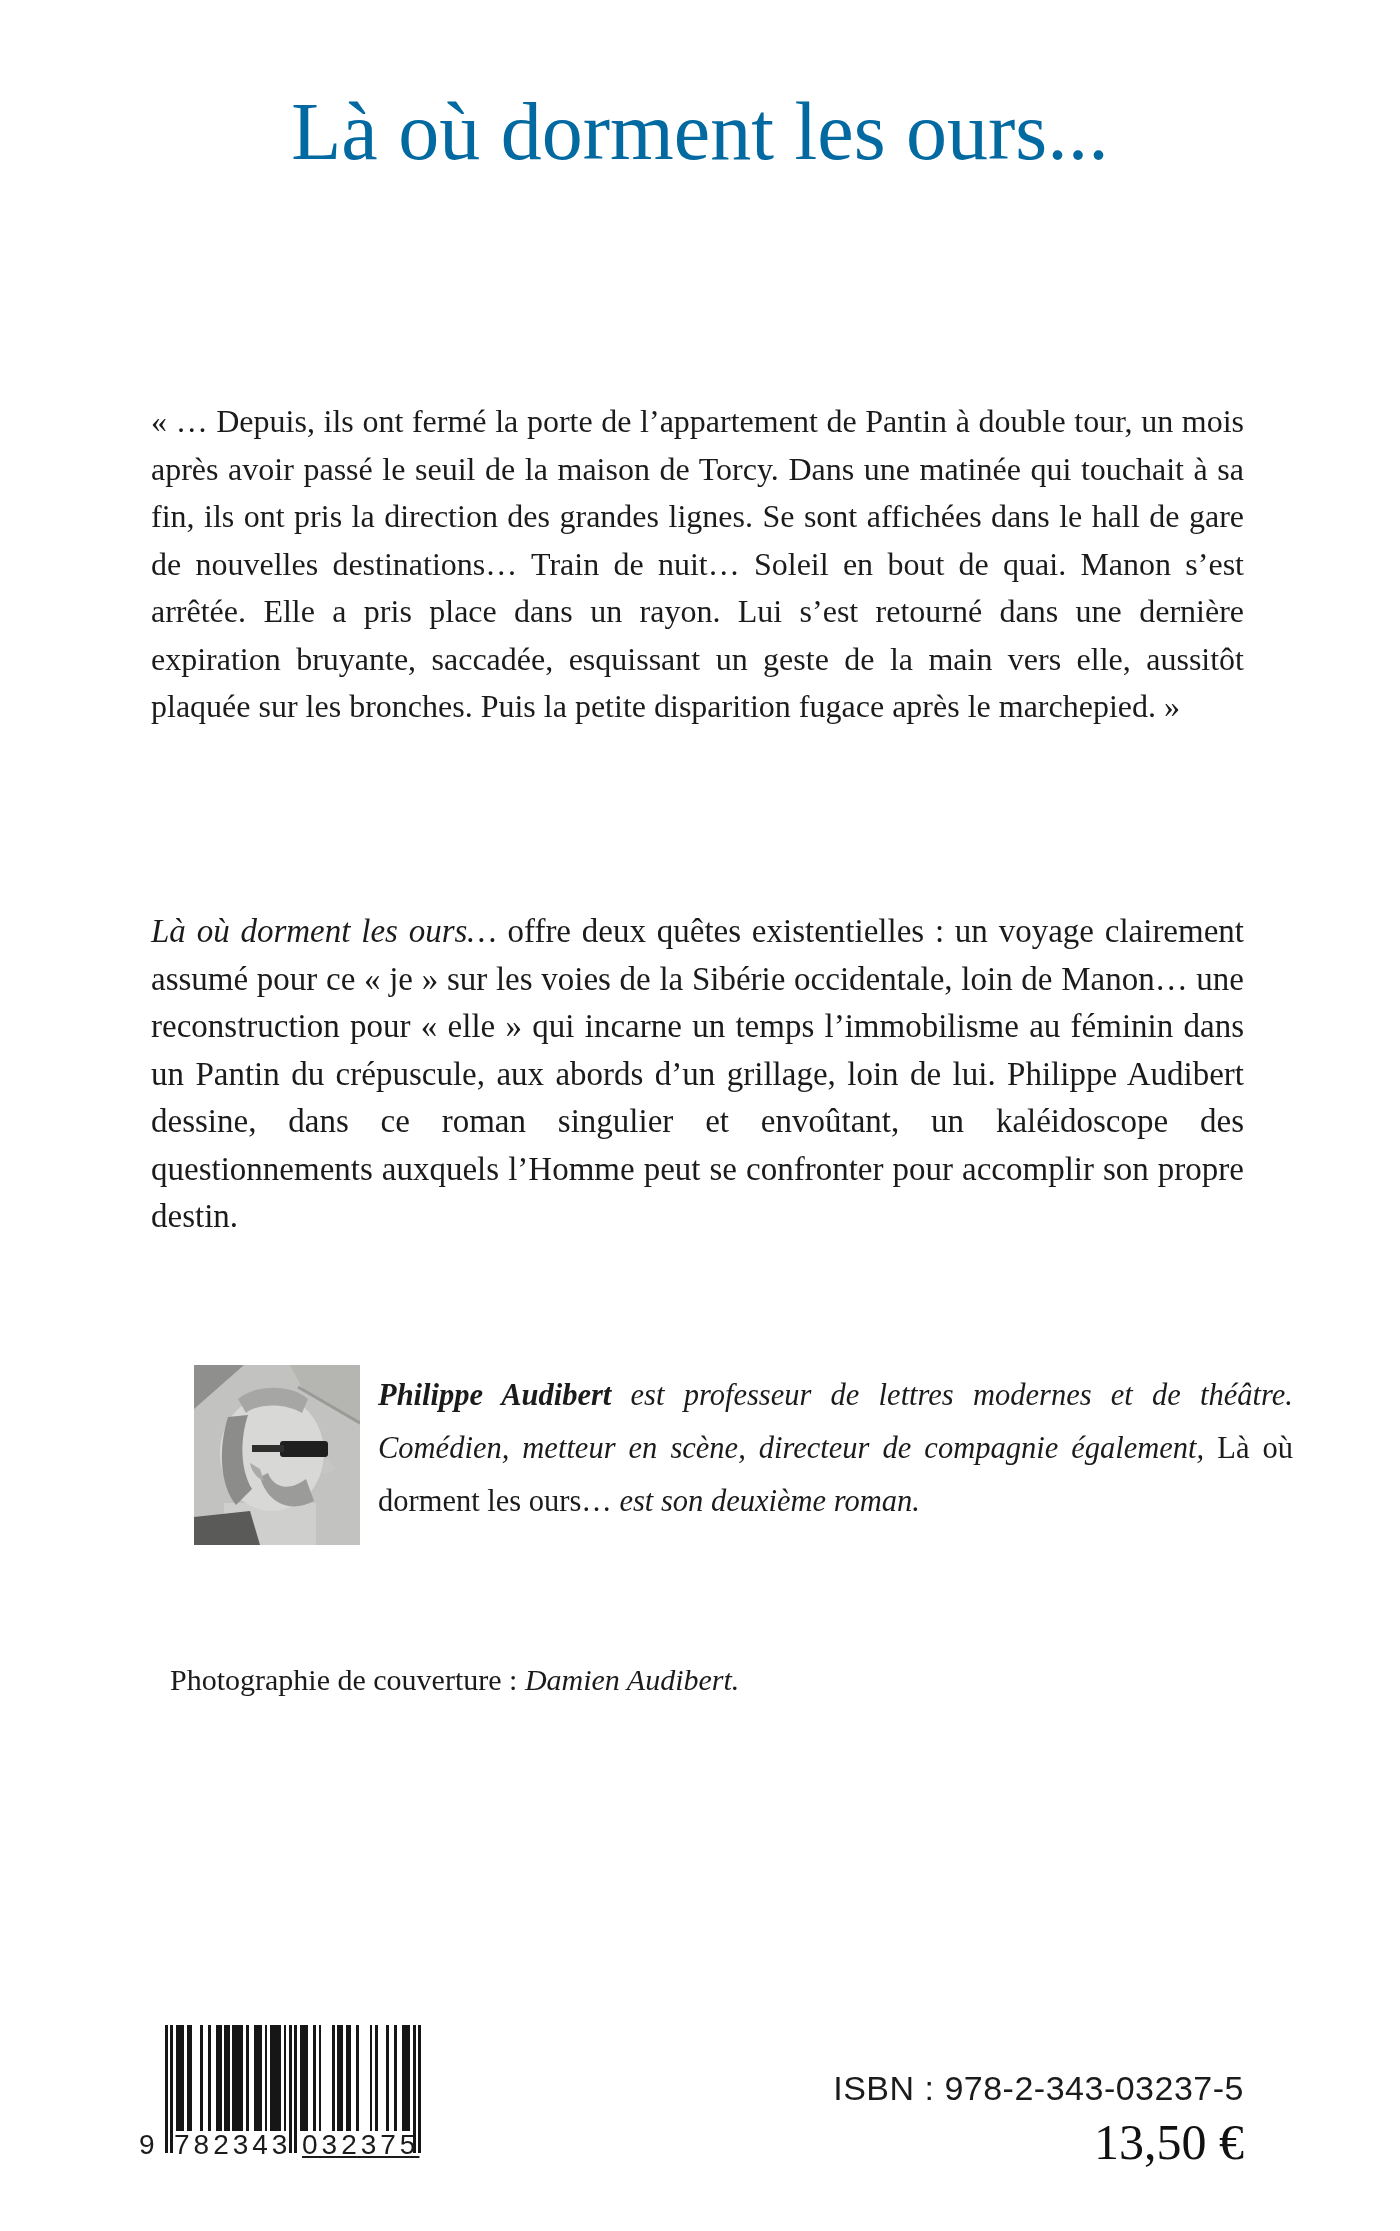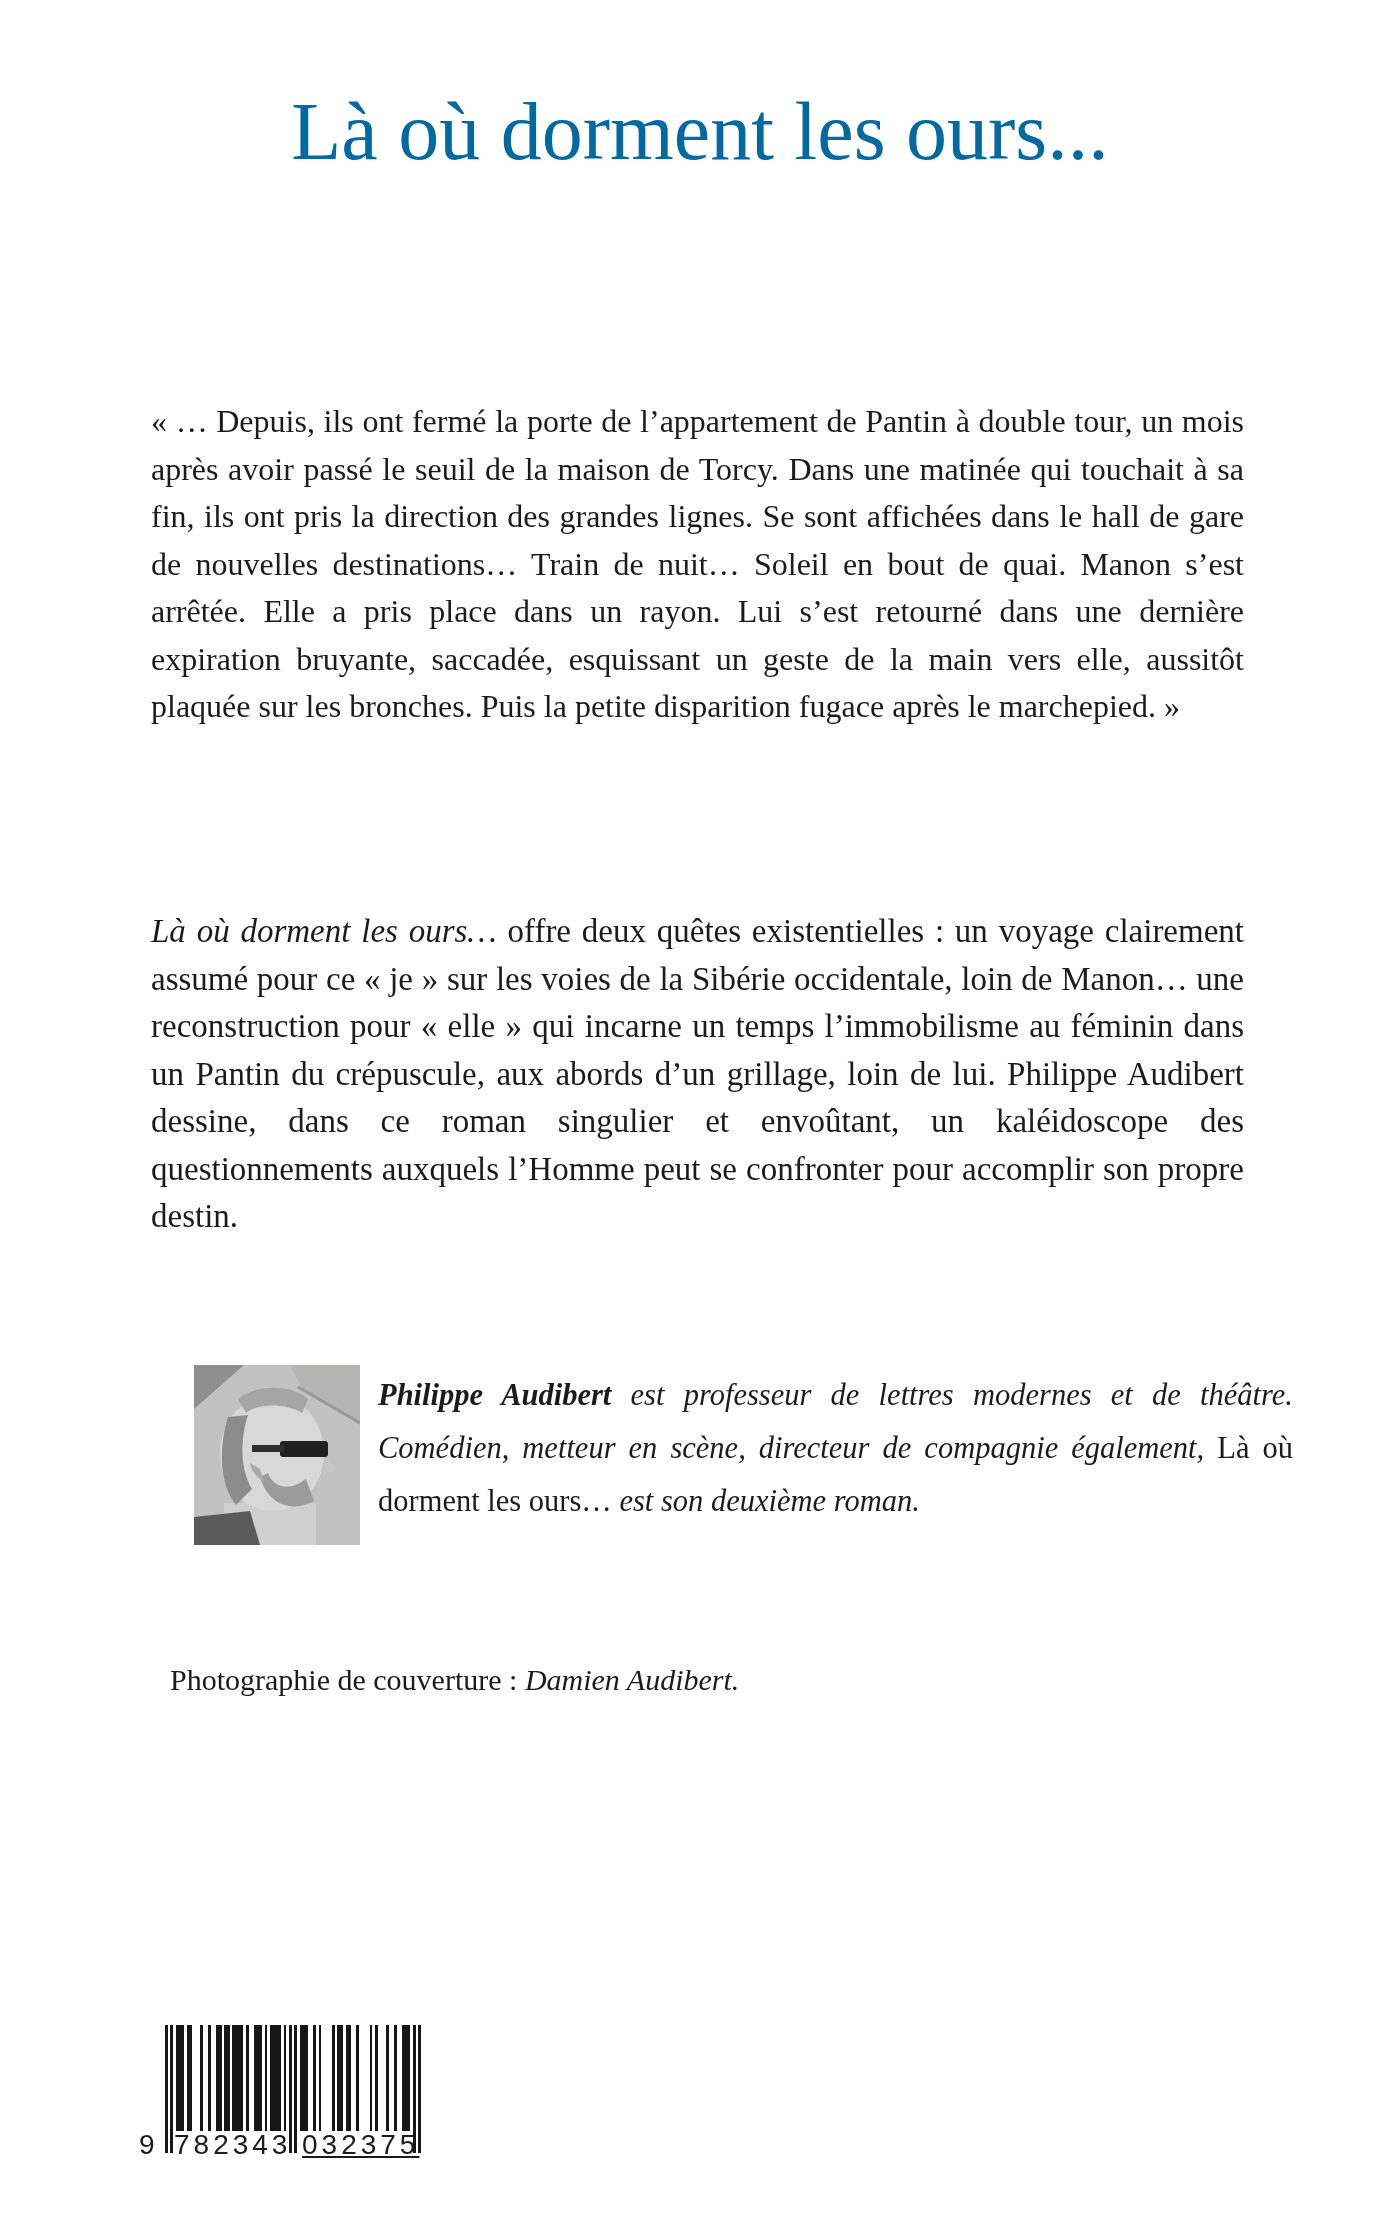--- a/index.html
+++ b/index.html
@@ -212,14 +212,18 @@
         <rect x="92" y="0" width="1" height="40" fill="#161616"></rect>
         <rect x="94" y="0" width="1" height="40" fill="#161616"></rect>
       </svg>
     <div class="barcode-digits">
       <span class="bc-first">9</span>
       <span class="bc-left">782343</span>
       <span class="bc-right">032375</span>
     </div>
   </div>
 
+  <div class="isbn-price">
+    <div class="isbn">ISBN : 978-2-343-03237-5</div>
+    <div class="price">13,50 €</div>
+  </div>
 
 </div>
 
 </body></html>

